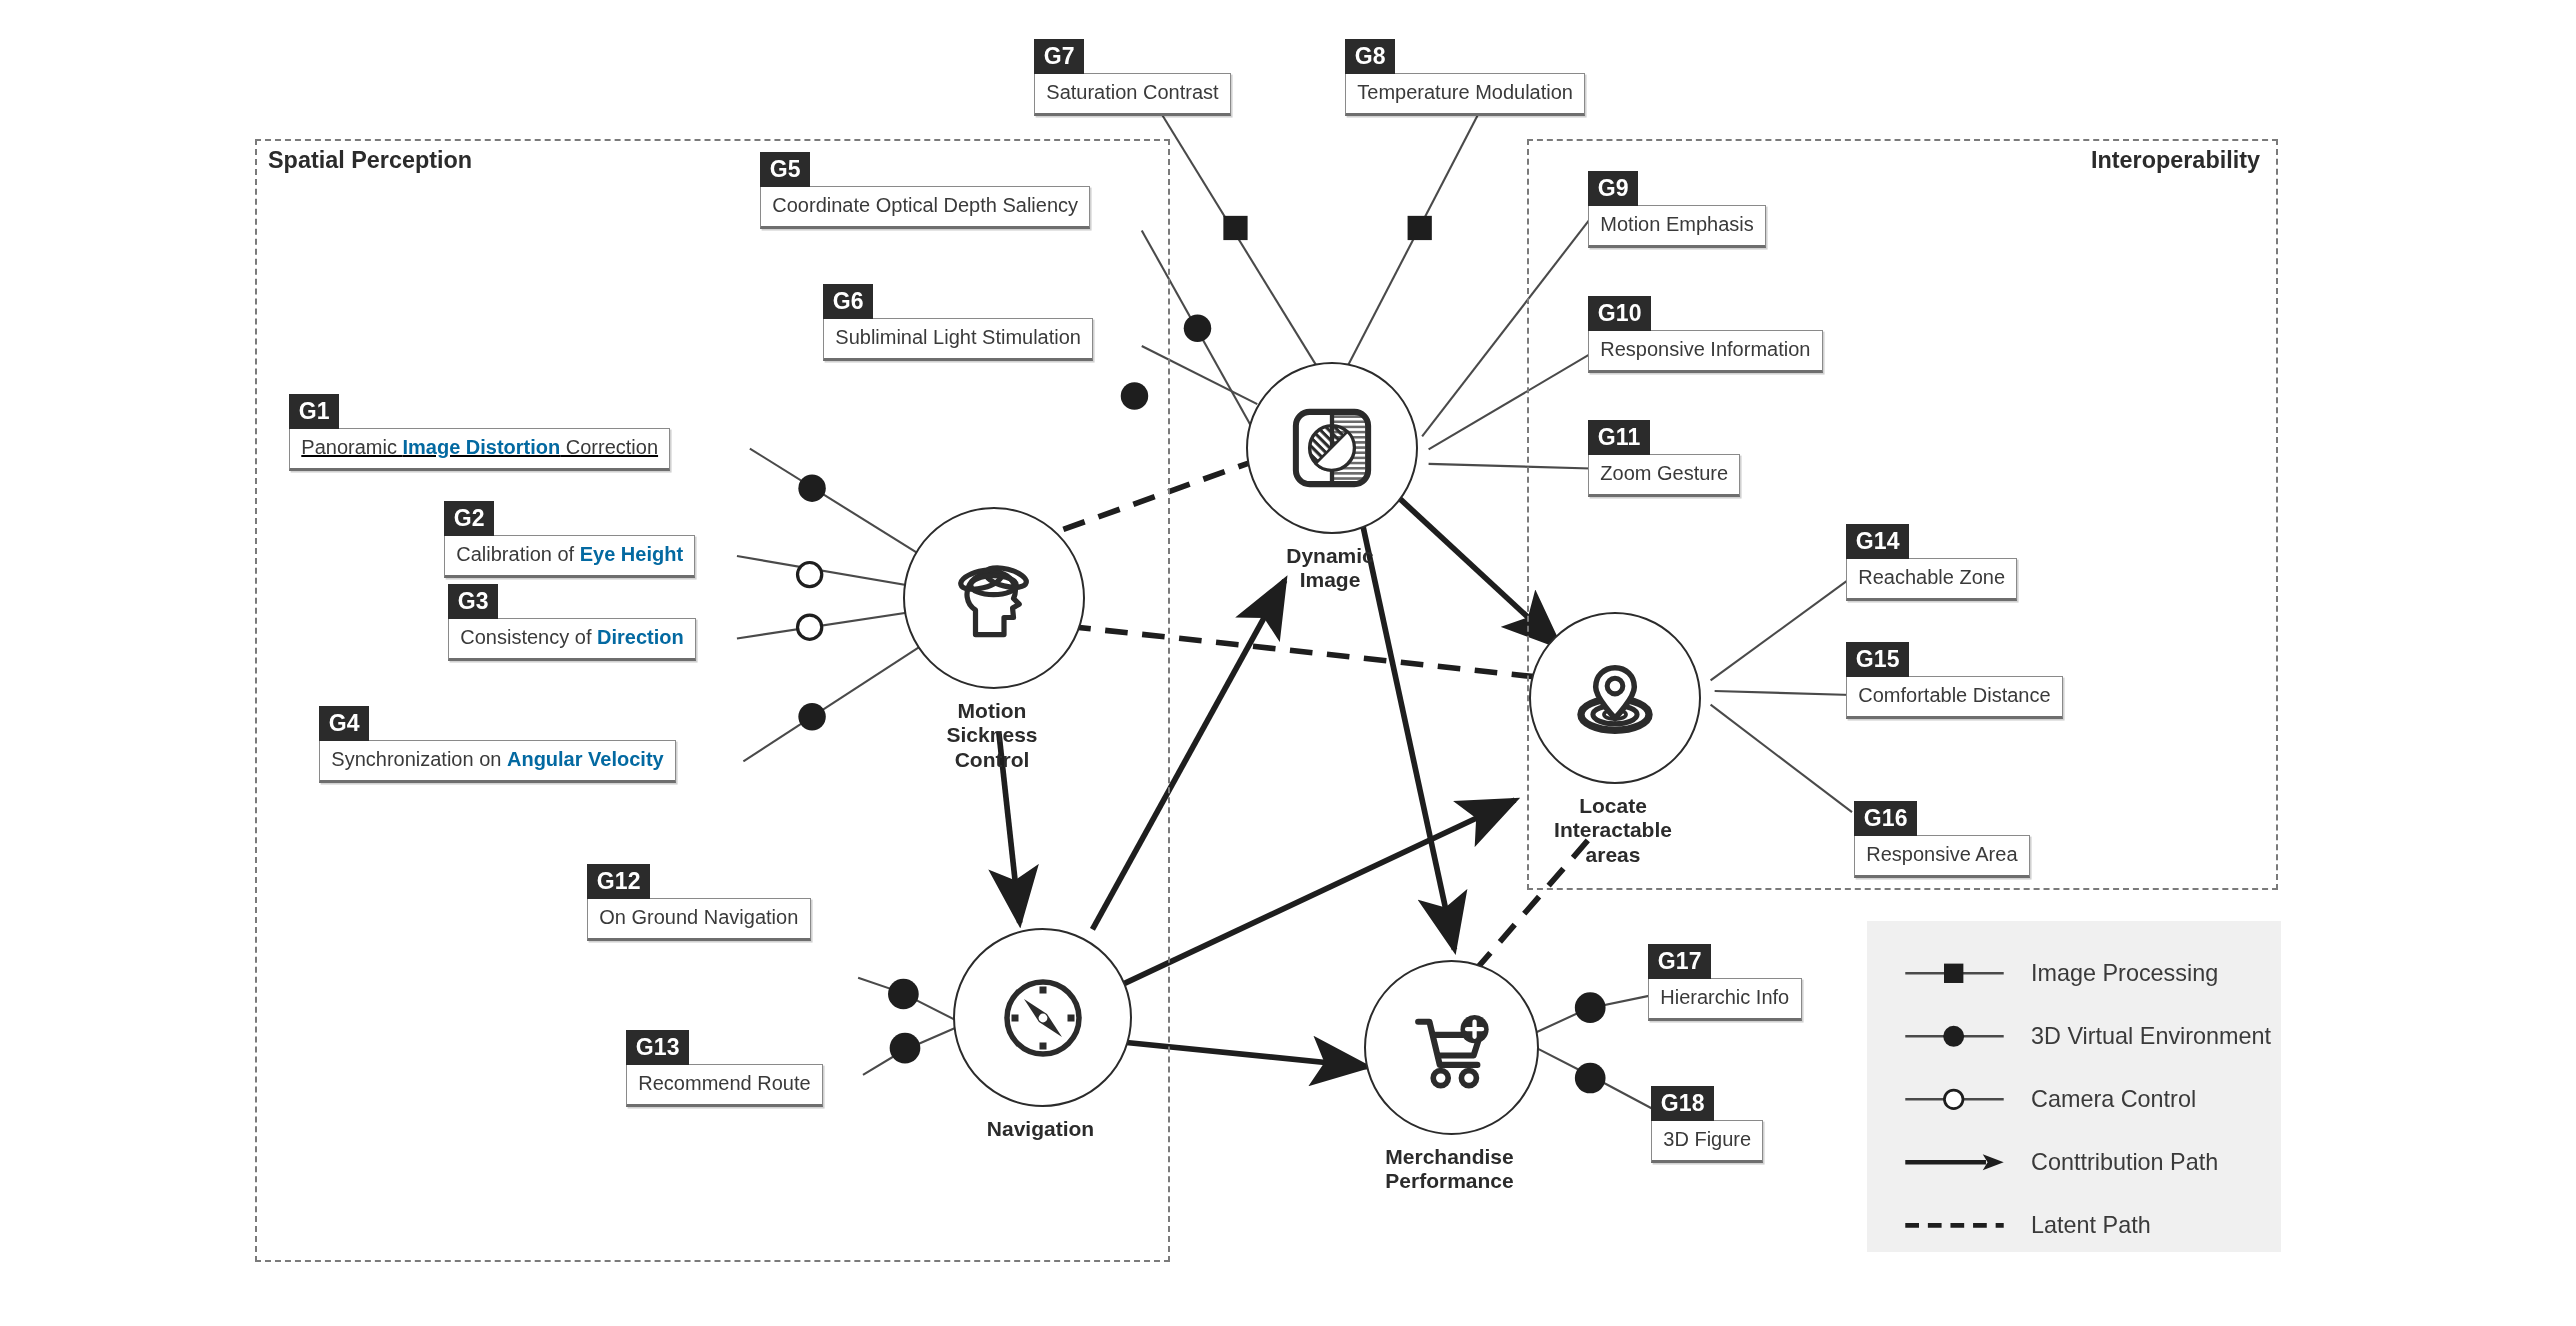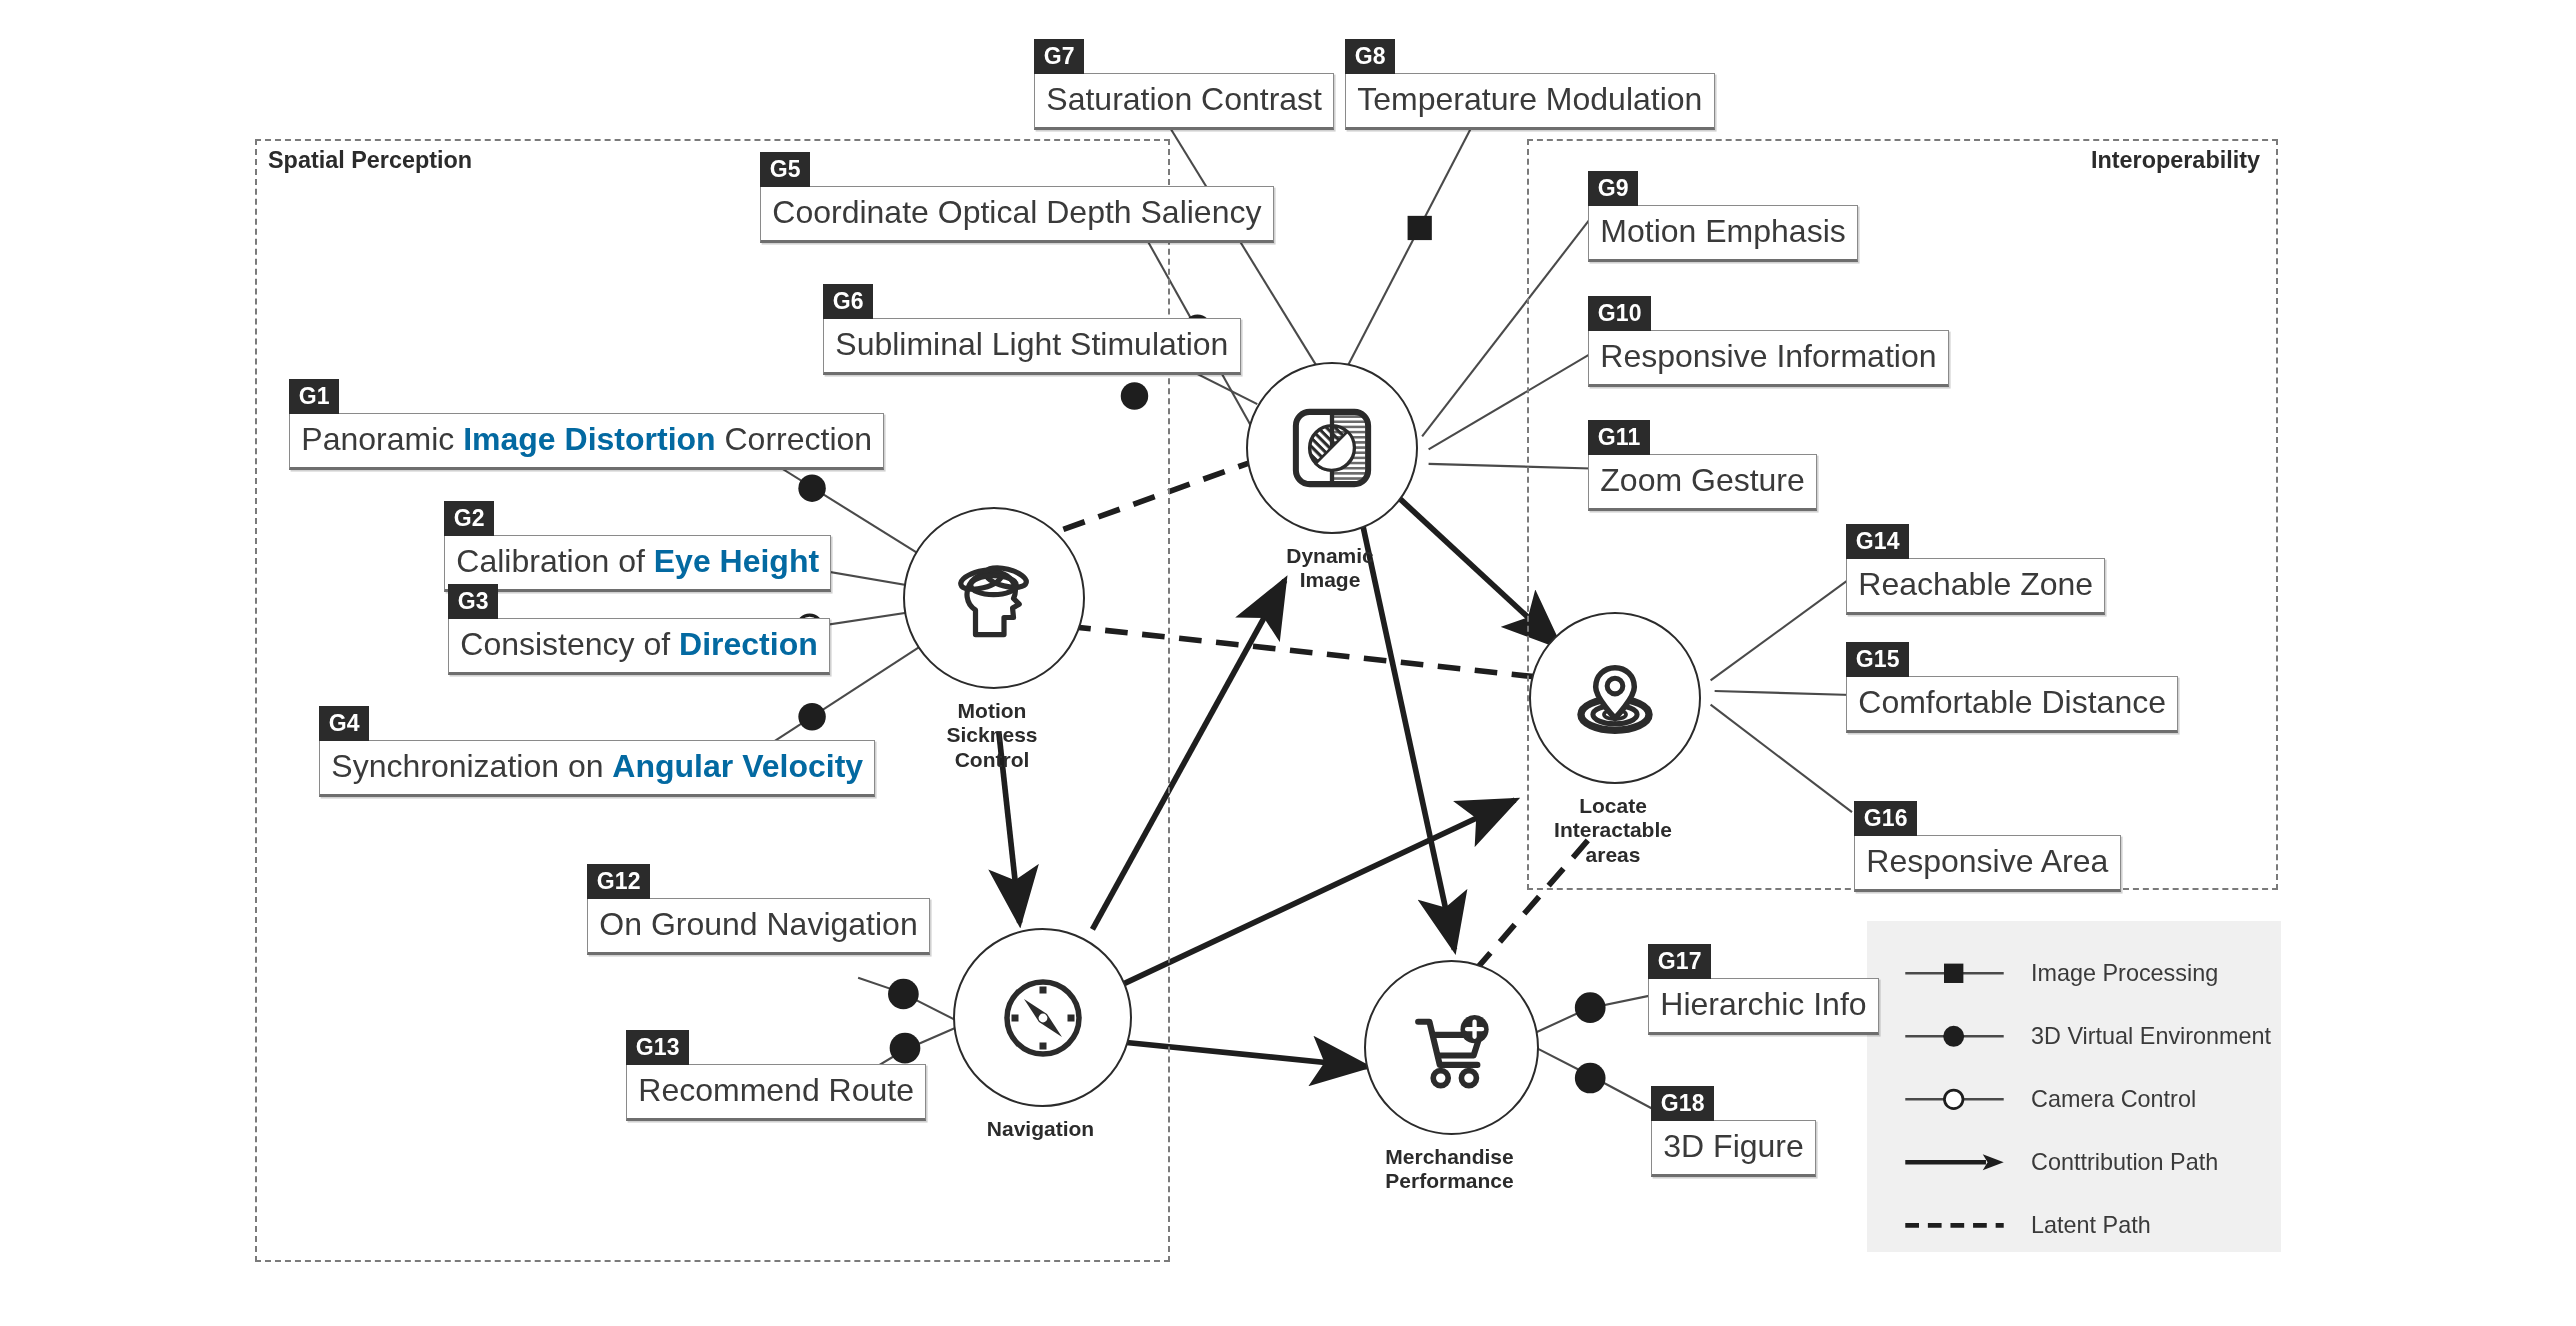--- a/index.html
+++ b/index.html
@@ -10,21 +10,21 @@
   
   .group-box{position:absolute;border:2.4px dashed #7a7a7a;box-sizing:border-box;}
   .group-label{position:absolute;font-size:23.4px;font-weight:bold;color:#2b2b2b;white-space:nowrap;}
 
   
   .gbox{position:absolute;}
   .gtag{display:inline-block;background:#2b2b2b;color:#ffffff;font-size:23px;font-weight:bold;
         line-height:1;padding:5.7px 9.7px 6.5px 9.7px;letter-spacing:0.2px;position:relative;z-index:3;}
   .gbody{background:#ffffff;border:1.6px solid #8a8a8a;border-bottom:3.2px solid #6e6e6e;
          box-shadow:1.6px 1.6px 0 rgba(0,0,0,.18);
-         font-size:32px;color:#3a3a3a;padding:7.3px 11.3px 9px 11.3px;white-space:nowrap;
+         font-size:20px;color:#3a3a3a;padding:7.3px 11.3px 9px 11.3px;white-space:nowrap;
          margin-top:-1.6px;position:relative;z-index:2;}
   .gbody b{font-weight:bold;color:#0369a1;}
 
   
   .node{position:absolute;}
   .node-circle{width:var(--d);height:var(--d);border-radius:50%;border:2px solid #2b2b2b;
                background:#ffffff;display:flex;align-items:center;justify-content:center;
                position:relative;z-index:4;}
   .node-label{margin-top:9.7px;text-align:center;font-size:21px;font-weight:bold;color:#2b2b2b;
               line-height:1.18;white-space:pre-line;}
@@ -105,21 +105,21 @@
       <path d="M1965,1040 L1828,1198"></path>
     </g>
   </svg>
 
   <div class="group-box" style="left:255px;top:139px;width:915px;height:1123px;"></div>
   <div class="group-label" style="left:268px;top:147px;">Spatial Perception</div>
 
   <div class="group-box" style="left:1527px;top:139px;width:751px;height:751px;"></div>
   <div class="group-label" style="left:2091px;top:147px;">Interoperability</div>
 
-  <div class="gbox" style="left:289px;top:379px;">
+  <div class="gbox" style="left:289px;top:394px;text-decoration:underline;">
     <div class="gtag">G1</div>
     <div class="gbody">Panoramic <b>Image Distortion</b> Correction</div>
   </div>
 
   <div class="gbox" style="left:444px;top:501px;">
     <div class="gtag">G2</div>
     <div class="gbody">Calibration of <b>Eye Height</b></div>
   </div>
 
   <div class="gbox" style="left:448px;top:584px;">

